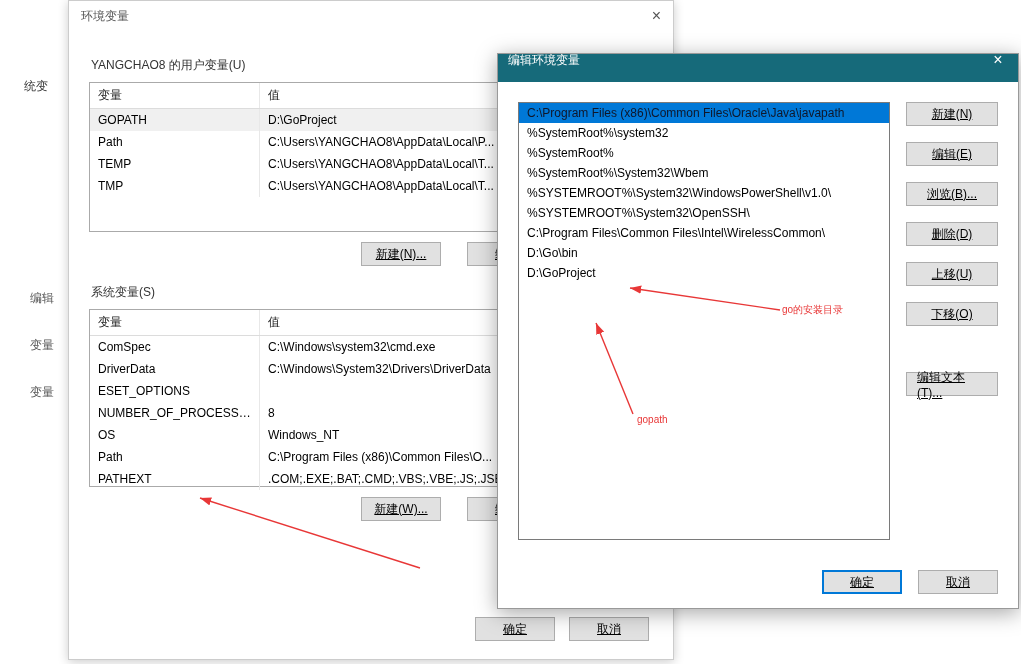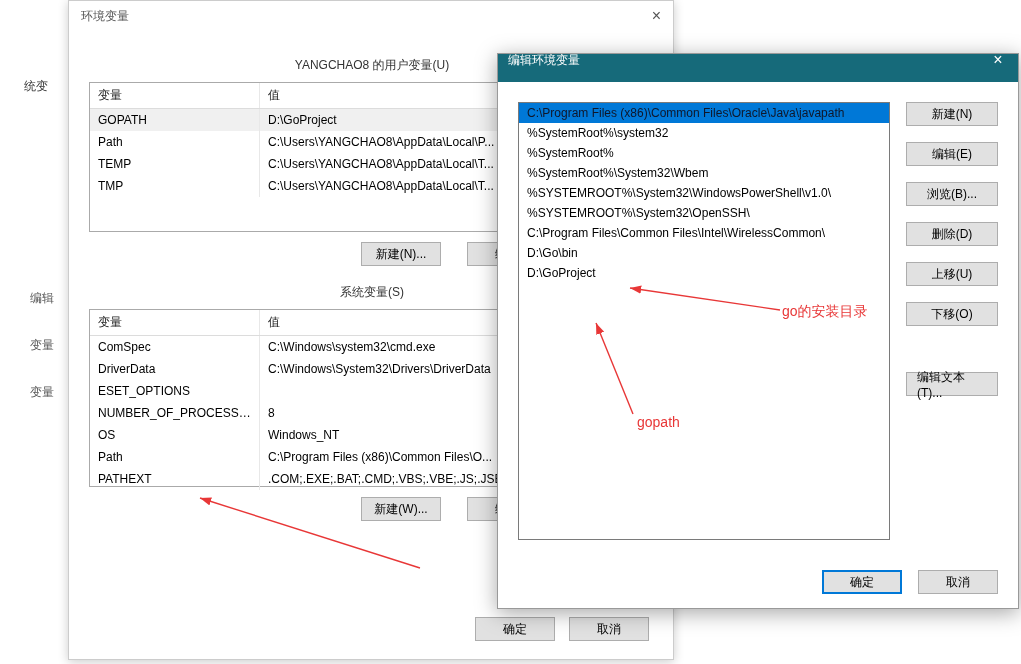--- a/index.html
+++ b/index.html
@@ -8,39 +8,40 @@
 
     
     .win-back {
       position: absolute; left: 68px; top: 0; width: 606px; height: 660px;
       background: #fff; border: 1px solid #ccc; box-shadow: 0 2px 10px rgba(0,0,0,.2);
     }
     .wb-title { height: 30px; display: flex; align-items: center; justify-content: space-between; padding: 0 12px; }
     .wb-title .t { color: #555; }
     .wb-close { font-size: 16px; color: #555; cursor: default; }
     .wb-body { padding: 14px 20px 0 20px; }
-    .section-label { color: #333; margin: 12px 0 8px 2px; text-align: center; }
+    .section-label { color: #333; margin: 12px 0 8px 2px; }
 
     .grid-box {
       border: 1px solid #aaa; width: 100%; background: #fff;
       display: flex; flex-direction: column;
     }
     .grid-row { display: flex; border-bottom: 0 solid #eee; }
     .grid-row.header .cell { background: #fff; color: #222; font-weight: normal; }
     .grid-row.header { border-bottom: 1px solid #dcdcdc; }
     .cell { padding: 4px 8px; white-space: nowrap; overflow: hidden; text-overflow: ellipsis; }
     .cell.name { width: 170px; flex: 0 0 170px; border-right: 1px solid #e8e8e8; }
     .cell.val  { flex: 1; }
     .grid-row.sel { background: #f0f0f0; }
 
     .btn-row { display: flex; justify-content: flex-end; gap: 26px; margin: 10px 0 18px 0; }
     .btn {
       min-width: 80px; height: 24px; border: 1px solid #adadad; background: #e1e1e1;
       padding: 0 10px; display: inline-flex; align-items: center; justify-content: center;
       cursor: default;
+      text-decoration: underline;
     }
     .wb-foot { position: absolute; bottom: 18px; right: 24px; display: flex; gap: 14px; }
 
     
     .side-panel { position: absolute; left: 30px; top: 260px; width: 38px; }
     .side-line { color: #555; margin: 30px 0; }
 
     
     .win-front {
       position: absolute; left: 497px; top: 53px; width: 522px; height: 556px;
@@ -61,21 +62,21 @@
     }
     .wf-item { padding: 3px 8px; white-space: nowrap; }
     .wf-item.sel { background: #0078d7; color: #0f172a; }
     .wf-btns { display: flex; flex-direction: column; gap: 16px; width: 92px; }
     .wf-btns .btn { width: 92px; }
 
     .wf-foot { position: absolute; bottom: 14px; right: 20px; display: flex; gap: 16px; }
     .wf-foot .btn.primary { border: 2px solid #0078d7; background: #e1e1e1; }
 
     
-    .anno { position: absolute; color: #e83737; font-size: 14px; pointer-events: none; }
+    .anno { position: absolute; color: #e83737; font-size: 10px; pointer-events: none; }
     .anno-line { position: absolute; pointer-events: none; }
   </style>
 </head>
 <body>
 
 <div class="bg-label" style="top:78px;">统变</div>
 
 <div class="side-panel">
   <div class="side-line">编辑</div>
   <div class="side-line">变量</div>

